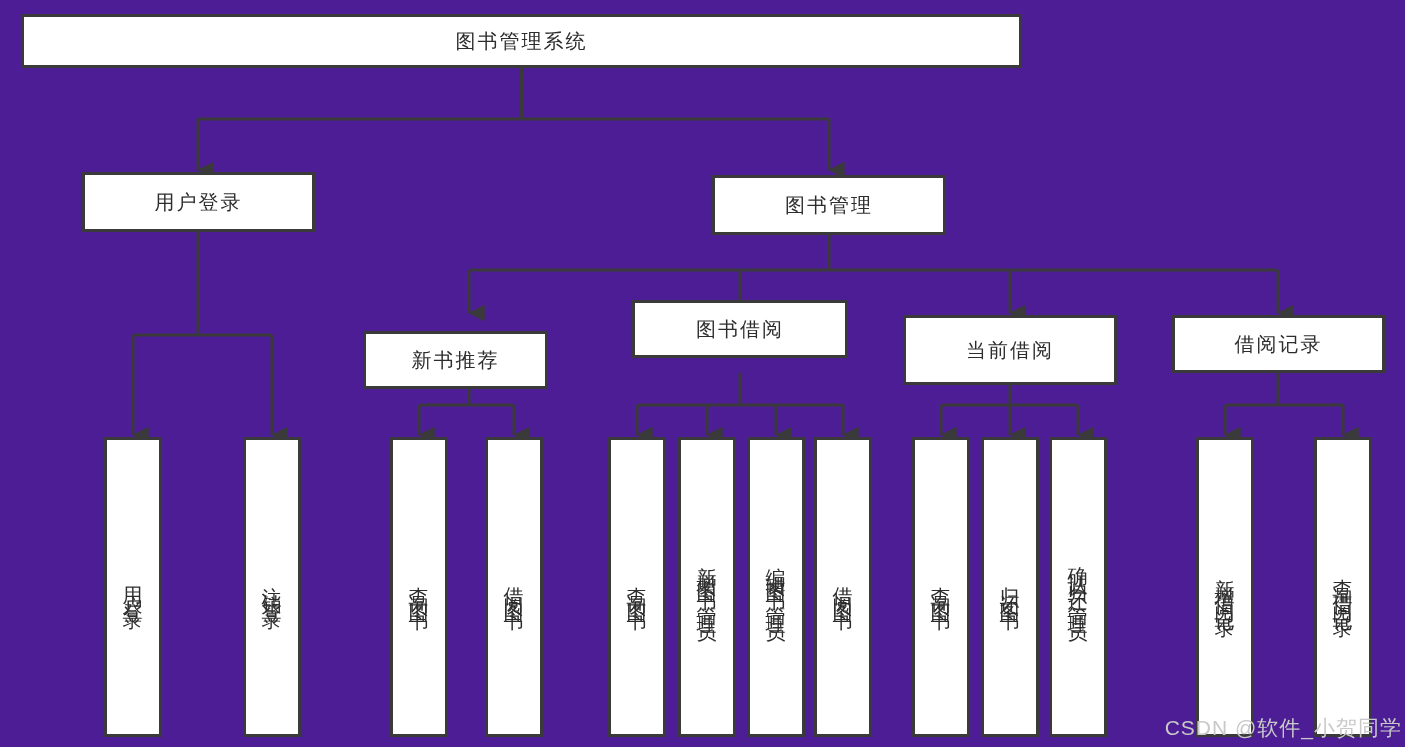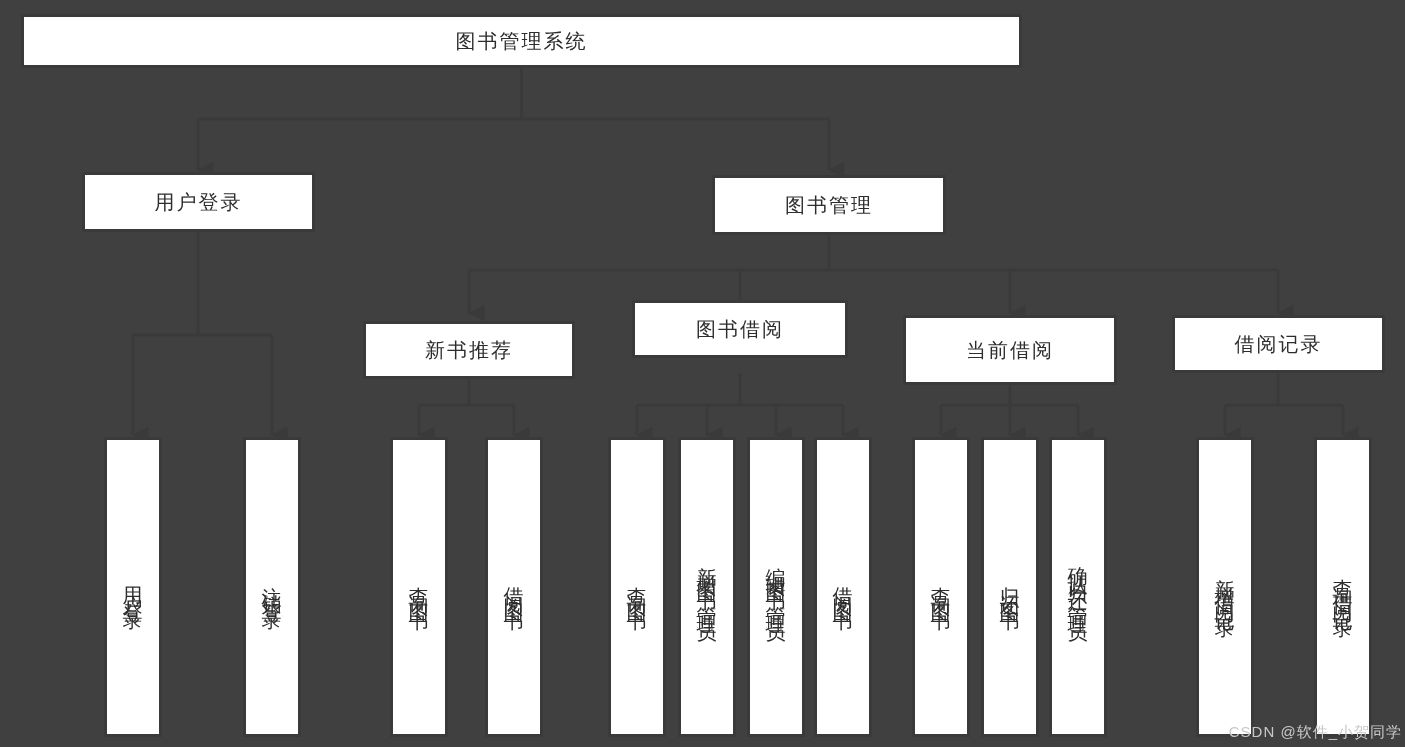--- a/index.html
+++ b/index.html
@@ -1,19 +1,19 @@
 <!DOCTYPE html>
 <html><head>
 <meta charset="utf-8">
 <style>
   html,body{margin:0;padding:0;background:#ffffff;}
   .canvas{
     position:relative;
     width:1405px;height:747px;
-    background:#404040;
+    background:#4c1d95;
     font-family:"Liberation Sans", sans-serif;
     overflow:hidden;
   }
   .wires{position:absolute;left:0;top:0;z-index:1;}
   .box{
     position:absolute;
     box-sizing:border-box;
     border:3px solid #3a3a3a;
     background:#ffffff;
     display:flex;align-items:center;justify-content:center;
@@ -28,21 +28,21 @@
   .box.v span{
     writing-mode:vertical-rl;
     text-orientation:mixed;
     font-size:20px;
     letter-spacing:8px;
     line-height:1;
   }
   .watermark{
     position:absolute;
     right:3px;bottom:5px;
-    font-size:15px;
+    font-size:21px;
     letter-spacing:1px;
     color:#c8c8c8;
     z-index:5;
     white-space:nowrap;
     margin-left:48px;
   }
 </style>
 </head>
 <body>
 
@@ -102,21 +102,21 @@
     <span>图书管理系统</span>
   </div>
 
   <div class="box h" style="left:82px;top:172px;width:233px;height:60px">
     <span>用户登录</span>
   </div>
   <div class="box h" style="left:712px;top:175px;width:234px;height:60px">
     <span>图书管理</span>
   </div>
 
-  <div class="box h" style="left:363px;top:321px;width:212px;height:58px">
+  <div class="box h" style="left:363px;top:331px;width:185px;height:58px">
     <span>新书推荐</span>
   </div>
   <div class="box h" style="left:632px;top:300px;width:216px;height:58px">
     <span>图书借阅</span>
   </div>
   <div class="box h" style="left:903px;top:315px;width:214px;height:70px">
     <span>当前借阅</span>
   </div>
   <div class="box h" style="left:1172px;top:315px;width:213px;height:58px">
     <span>借阅记录</span>

